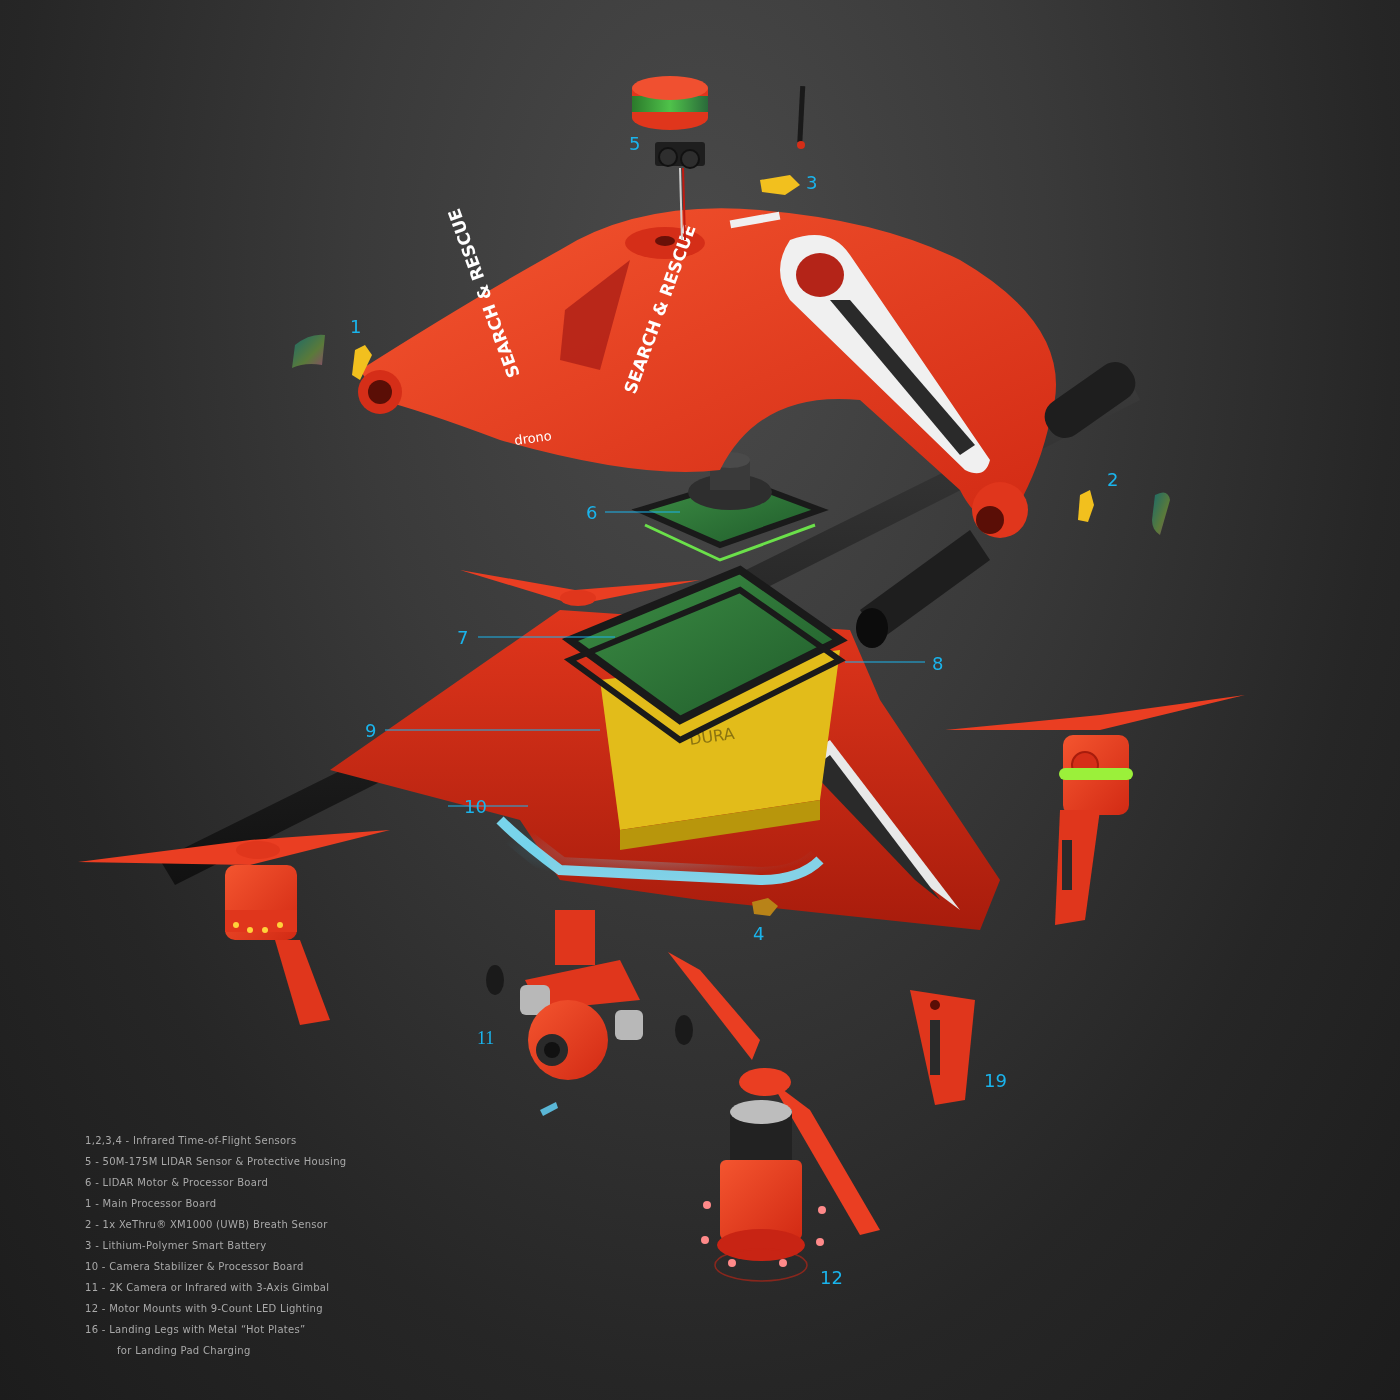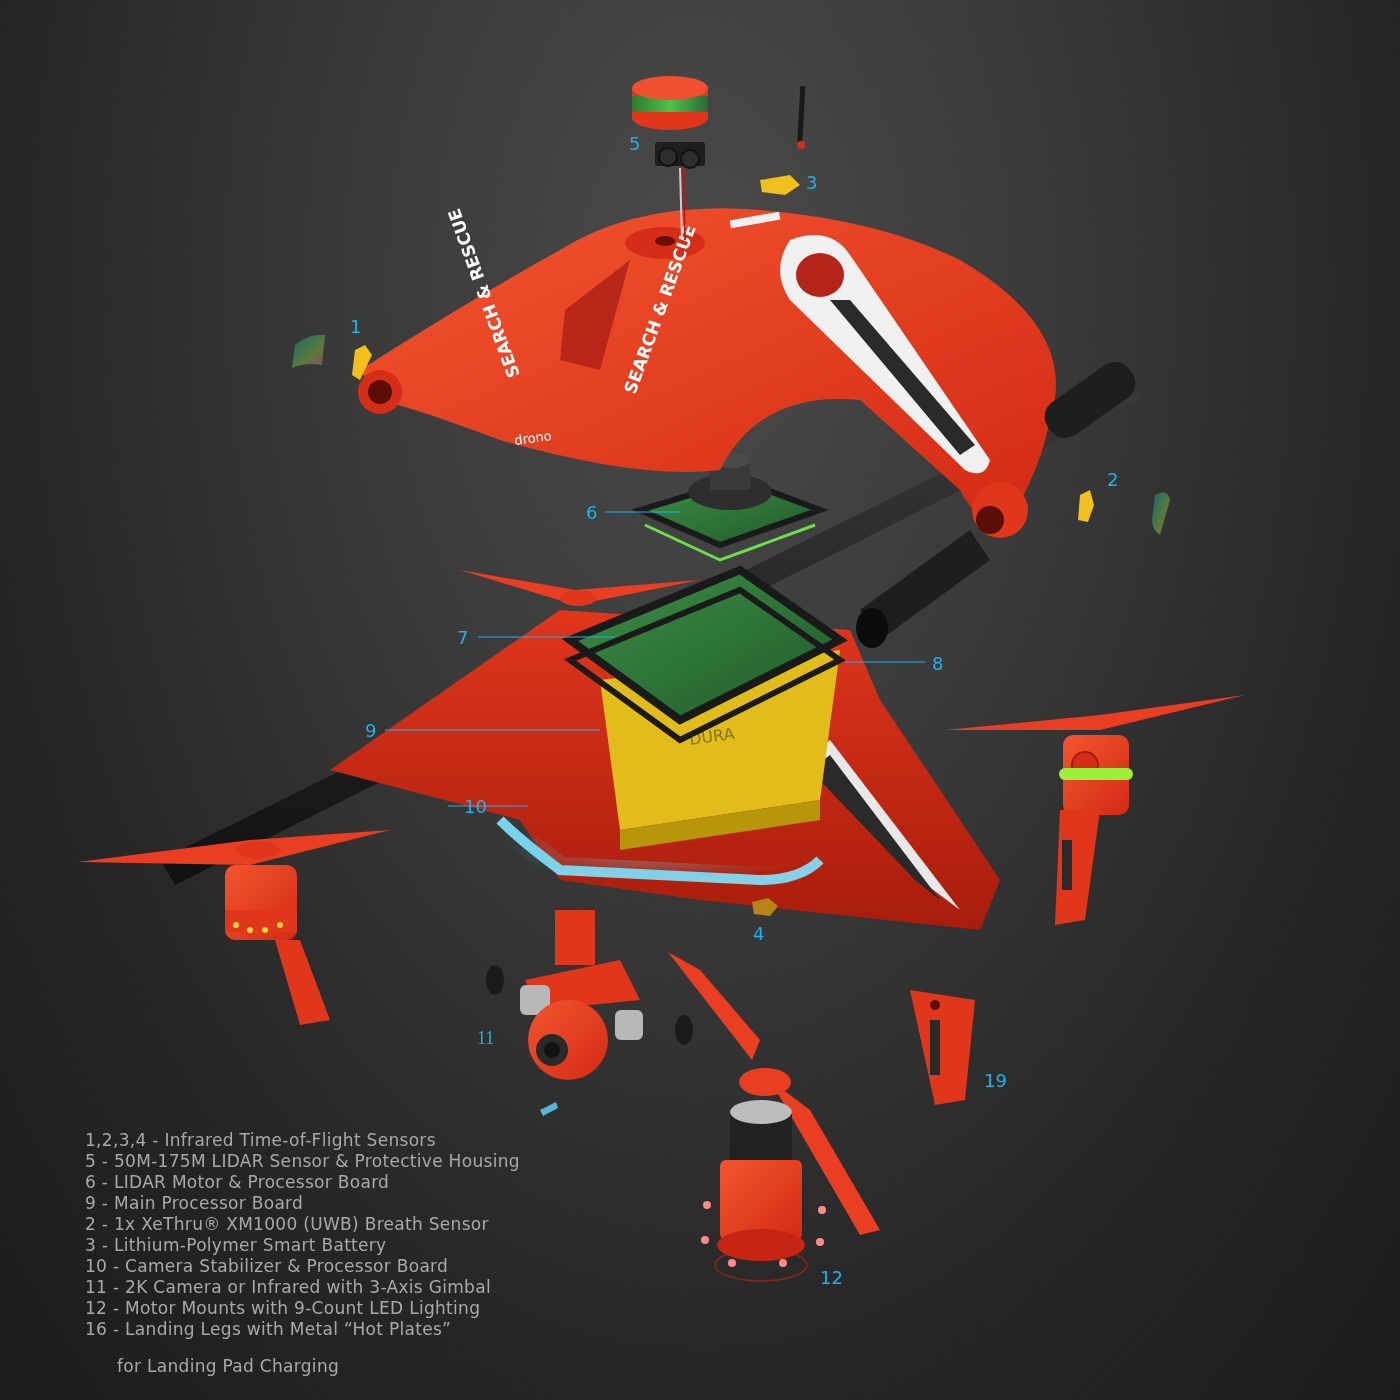--- a/index.html
+++ b/index.html
@@ -8,25 +8,25 @@
     background: radial-gradient(ellipse at 50% 20%, #4a4a4a 0%, #3a3a3a 35%, #262626 70%, #1c1c1c 100%);
     font-family: "DejaVu Sans", sans-serif;
   }
   #stage { position:absolute; left:0; top:0; width:1400px; height:1400px; }
   .callout {
     position:absolute; color:#1ab4ec; font-family:"DejaVu Sans", sans-serif;
     font-size:18px; line-height:18px; font-weight:400;
   }
   .legend {
     position:absolute; left:85px; top:1130px; color:#a9a9a9;
-    font-family:"DejaVu Sans", sans-serif; font-size:17px; line-height:21px;
+    font-family:"DejaVu Sans", sans-serif; font-size:10px; line-height:21px;
     letter-spacing:0.3px;
   }
   .legend .row { white-space:nowrap; }
-  .legend .indent { padding-left:32px;margin-top:16px; }
+  .legend .indent { padding-left:32px; }
   .leader { stroke:#1ab4ec; stroke-width:1.2; fill:none; }
 </style>
 </head>
 <body>
 
 <div id="stage">
 <svg width="1400" height="1400" viewBox="0 0 1400 1400" xmlns="http://www.w3.org/2000/svg">
   <defs>
     <linearGradient id="redG" x1="0" y1="0" x2="1" y2="1">
       <stop offset="0" stop-color="#f4552f"></stop>
@@ -244,21 +244,21 @@
 <div class="callout" style="left:365px;top:722px;">9</div>
 <div class="callout" style="left:418px;top:798px;margin-left:46px;">10</div>
 <div class="callout" style="left:477px;top:1029px;font-family:Liberation Serif, serif;">11</div>
 <div class="callout" style="left:820px;top:1269px;">12</div>
 <div class="callout" style="left:984px;top:1072px;">19</div>
 
 <div class="legend">
   <div class="row">1,2,3,4 - Infrared Time-of-Flight Sensors</div>
   <div class="row">5 - 50M-175M LIDAR Sensor &amp; Protective Housing</div>
   <div class="row">6 - LIDAR Motor &amp; Processor Board</div>
-  <div class="row">9 - Main Processor Board</div>
+  <div class="row">1 - Main Processor Board</div>
   <div class="row">2 - 1x XeThru® XM1000 (UWB) Breath Sensor</div>
   <div class="row">3 - Lithium-Polymer Smart Battery</div>
   <div class="row">10 - Camera Stabilizer &amp; Processor Board</div>
   <div class="row">11 - 2K Camera or Infrared with 3-Axis Gimbal</div>
   <div class="row">12 - Motor Mounts with 9-Count LED Lighting</div>
   <div class="row">16 - Landing Legs with Metal “Hot Plates”</div>
   <div class="row indent">for Landing Pad Charging</div>
 </div>
 
 </body></html>

